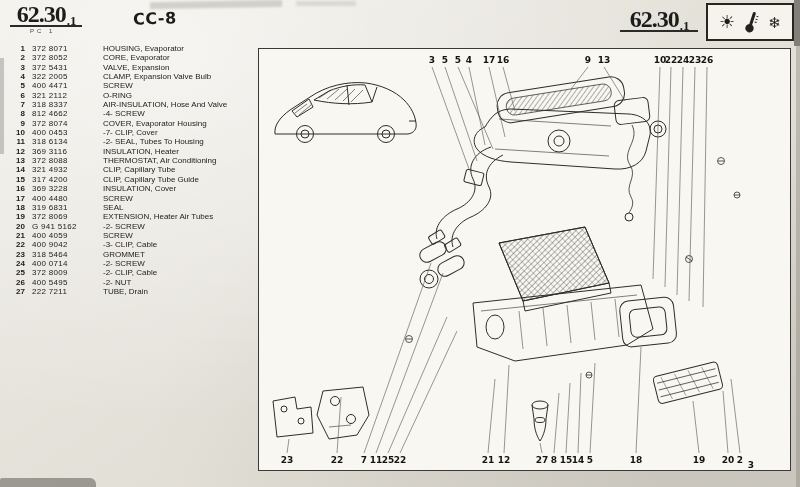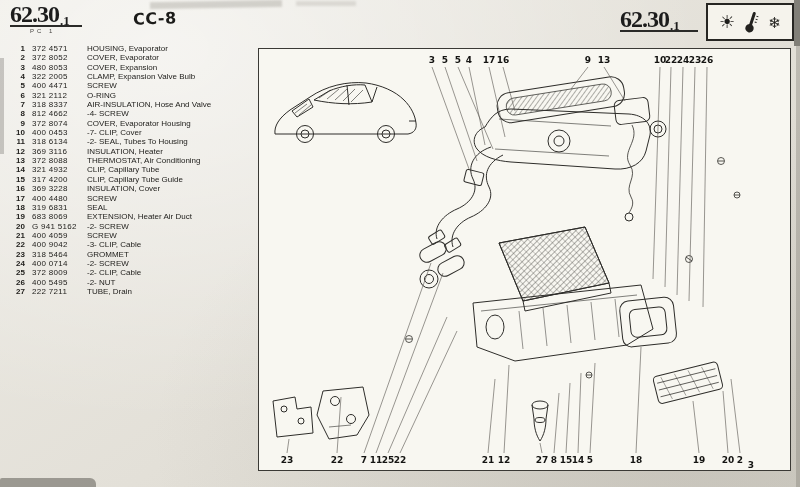--- a/index.html
+++ b/index.html
@@ -11,21 +11,21 @@
   .page{
     position:absolute;inset:0;
     background:
       radial-gradient(ellipse at 20% 10%, rgba(255,255,255,.55), rgba(255,255,255,0) 60%),
       radial-gradient(ellipse at 85% 90%, rgba(120,115,105,.18), rgba(120,115,105,0) 55%),
       linear-gradient(145deg,#edebe4 0%,#e3e0d8 55%,#d6d3ca 100%);
   }
   
   .header-left{position:absolute;left:10px;top:1px;}
   .header-right{position:absolute;left:620px;top:6px;}
-  .code-line{white-space:nowrap;}
+  .code-line{white-space:nowrap;text-align:center;}
   .code-big{font-family:"Liberation Serif",serif;font-weight:bold;font-size:24px;letter-spacing:-1px;}
   .code-sub{font-family:"Liberation Serif",serif;font-weight:bold;font-size:13px;position:relative;top:3px;left:1px;}
   .code-underline{border-bottom:2.5px solid #2a2a28;width:72px;margin-top:-3px;}
   .code-small{font-size:6px;letter-spacing:3px;margin-left:20px;color:#45433f;margin-top:1px;}
   .cc8{
     position:absolute;left:133px;top:9px;font-size:16px;font-weight:bold;
     font-family:"DejaVu Sans",sans-serif;transform:rotate(-2deg);letter-spacing:.5px;color:#1b1b19;
   }
   .iconbox{
     position:absolute;left:706px;top:3px;width:84px;height:34px;
@@ -36,21 +36,21 @@
   .icon-snow{font-size:15px;line-height:1;color:#1e1d1a;}
   .icon-thermo{transform:rotate(18deg);display:block;}
   
   .parts-list{
     position:absolute;left:12px;top:44px;width:246px;
     font-size:8px;line-height:9.35px;color:#23221f;
   }
   .parts-row{display:flex;white-space:nowrap;}
   .col-num{width:13px;text-align:right;flex:none;font-weight:bold;}
   .col-pn{width:52px;margin-left:7px;flex:none;letter-spacing:.3px;}
-  .col-desc{margin-left:3px;flex:none;}
+  .col-desc{margin-left:19px;flex:none;}
   
   .diagram-box{
     position:absolute;left:258px;top:48px;width:533px;height:423px;
     border:1px solid #3a3935;background:#f8f7f1;box-sizing:border-box;
   }
   .diagram-box svg{display:block;}
   .diagram-box text{
     font-family:"DejaVu Sans",sans-serif;font-size:9px;font-weight:bold;fill:#141412;
   }
   
@@ -92,32 +92,32 @@
       <line x1="8.5" y1="8" x2="10.5" y2="8" stroke="#22211e" stroke-width="1"></line>
       <line x1="8.5" y1="11" x2="10.5" y2="11" stroke="#22211e" stroke-width="1"></line>
     </svg>
     <span class="icon-snow">❄</span>
   </div>
 
   <div class="parts-list">
 
   <div class="parts-row">
       <span class="col-num">1</span>
-      <span class="col-pn">372 4571</span>
+      <span class="col-pn">372 8071</span>
       <span class="col-desc">HOUSING, Evaporator</span>
     </div>
       <div class="parts-row">
       <span class="col-num">2</span>
       <span class="col-pn">372 8052</span>
-      <span class="col-desc">COVER, Evaporator</span>
+      <span class="col-desc">CORE, Evaporator</span>
     </div>
       <div class="parts-row">
       <span class="col-num">3</span>
-      <span class="col-pn">480 8053</span>
-      <span class="col-desc">COVER, Expansion</span>
+      <span class="col-pn">372 5431</span>
+      <span class="col-desc">VALVE, Expansion</span>
     </div>
       <div class="parts-row">
       <span class="col-num">4</span>
       <span class="col-pn">322 2005</span>
       <span class="col-desc">CLAMP, Expansion Valve Bulb</span>
     </div>
       <div class="parts-row">
       <span class="col-num">5</span>
       <span class="col-pn">400 4471</span>
       <span class="col-desc">SCREW</span>
@@ -182,22 +182,22 @@
       <span class="col-pn">400 4480</span>
       <span class="col-desc">SCREW</span>
     </div>
       <div class="parts-row">
       <span class="col-num">18</span>
       <span class="col-pn">319 6831</span>
       <span class="col-desc">SEAL</span>
     </div>
       <div class="parts-row">
       <span class="col-num">19</span>
-      <span class="col-pn">683 8069</span>
-      <span class="col-desc">EXTENSION, Heater Air Duct</span>
+      <span class="col-pn">372 8069</span>
+      <span class="col-desc">EXTENSION, Heater Air Tubes</span>
     </div>
       <div class="parts-row">
       <span class="col-num">20</span>
       <span class="col-pn">G 941 5162</span>
       <span class="col-desc">-2- SCREW</span>
     </div>
       <div class="parts-row">
       <span class="col-num">21</span>
       <span class="col-pn">400 4059</span>
       <span class="col-desc">SCREW</span>

